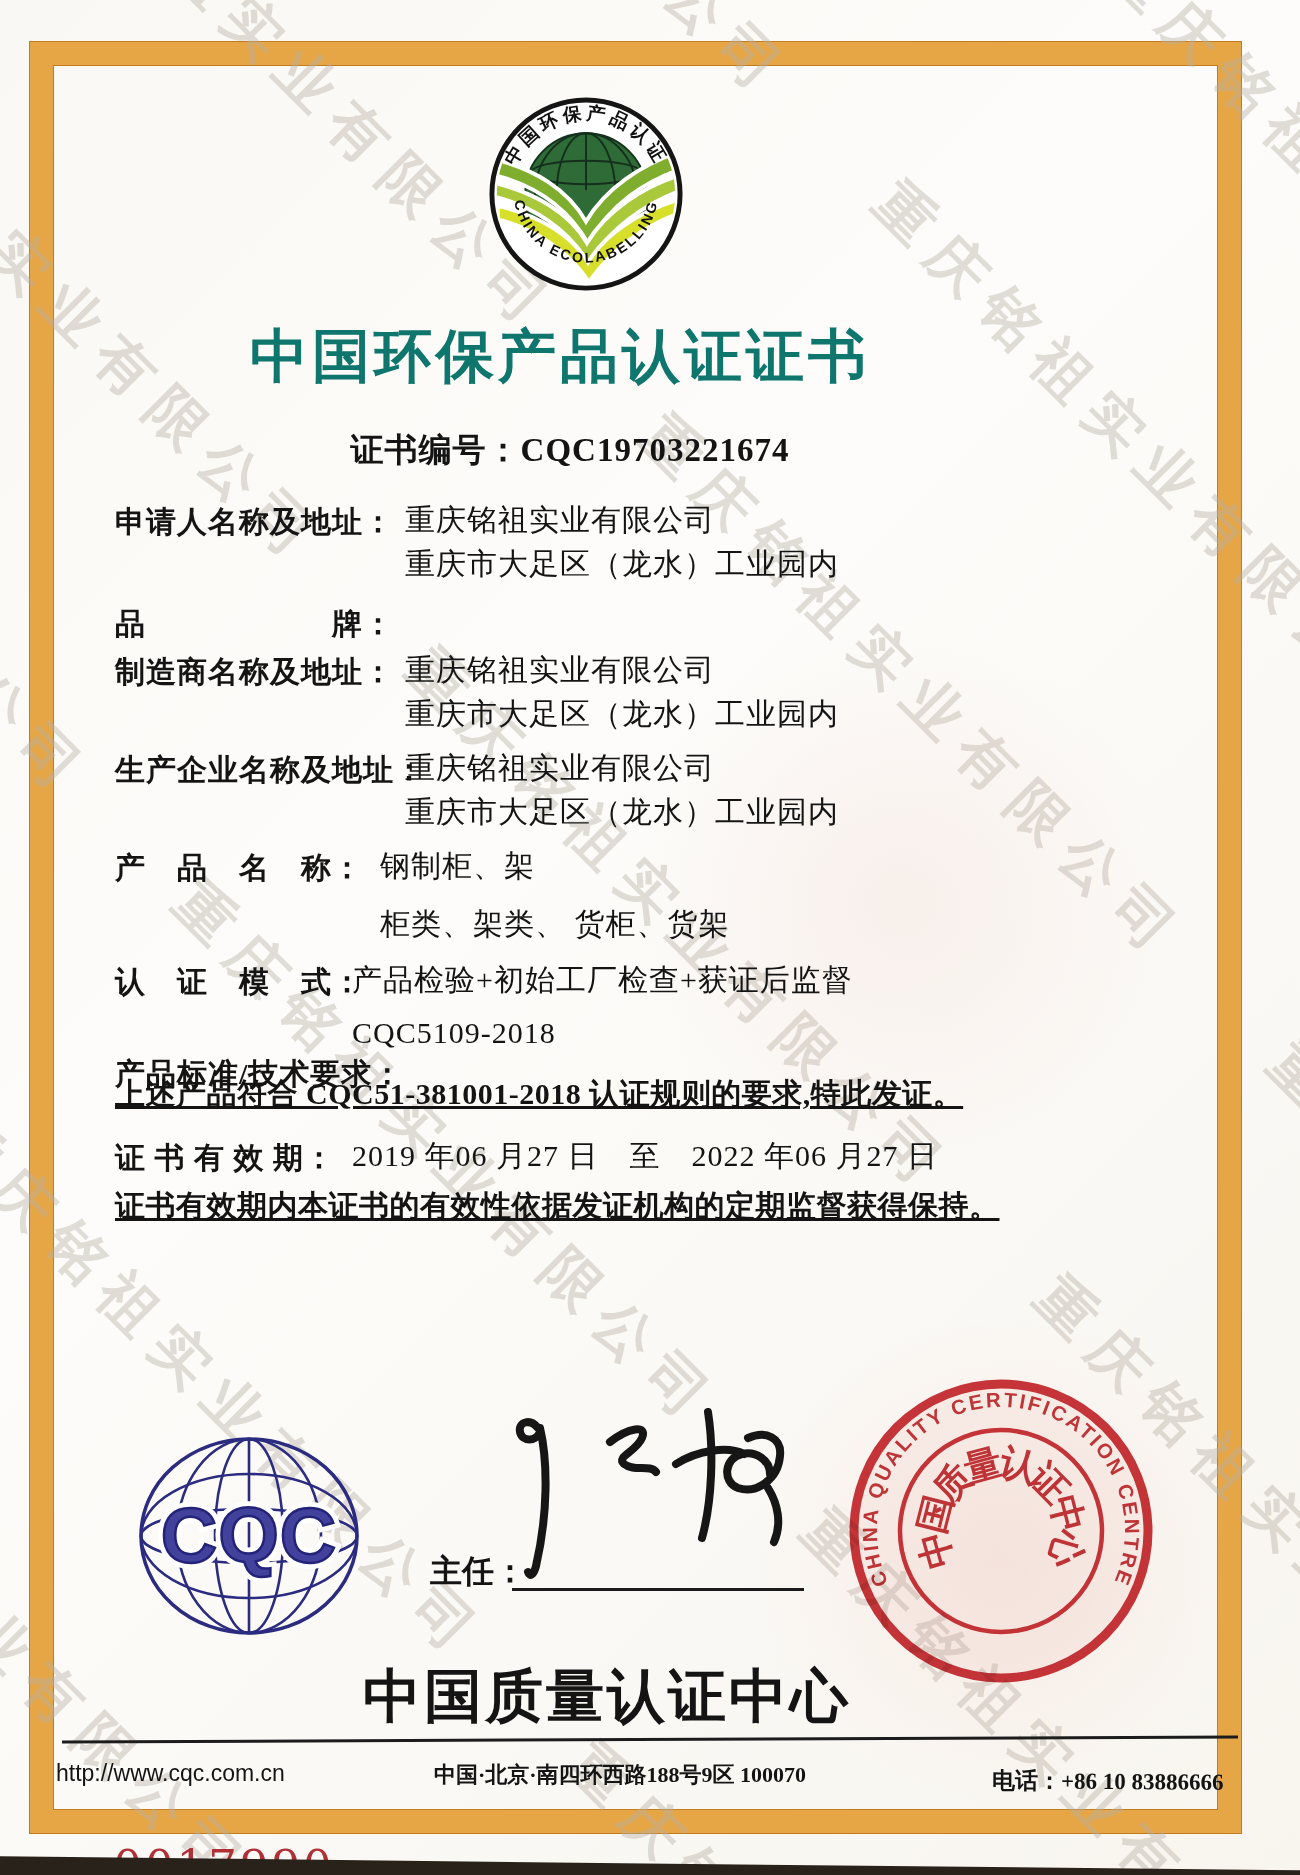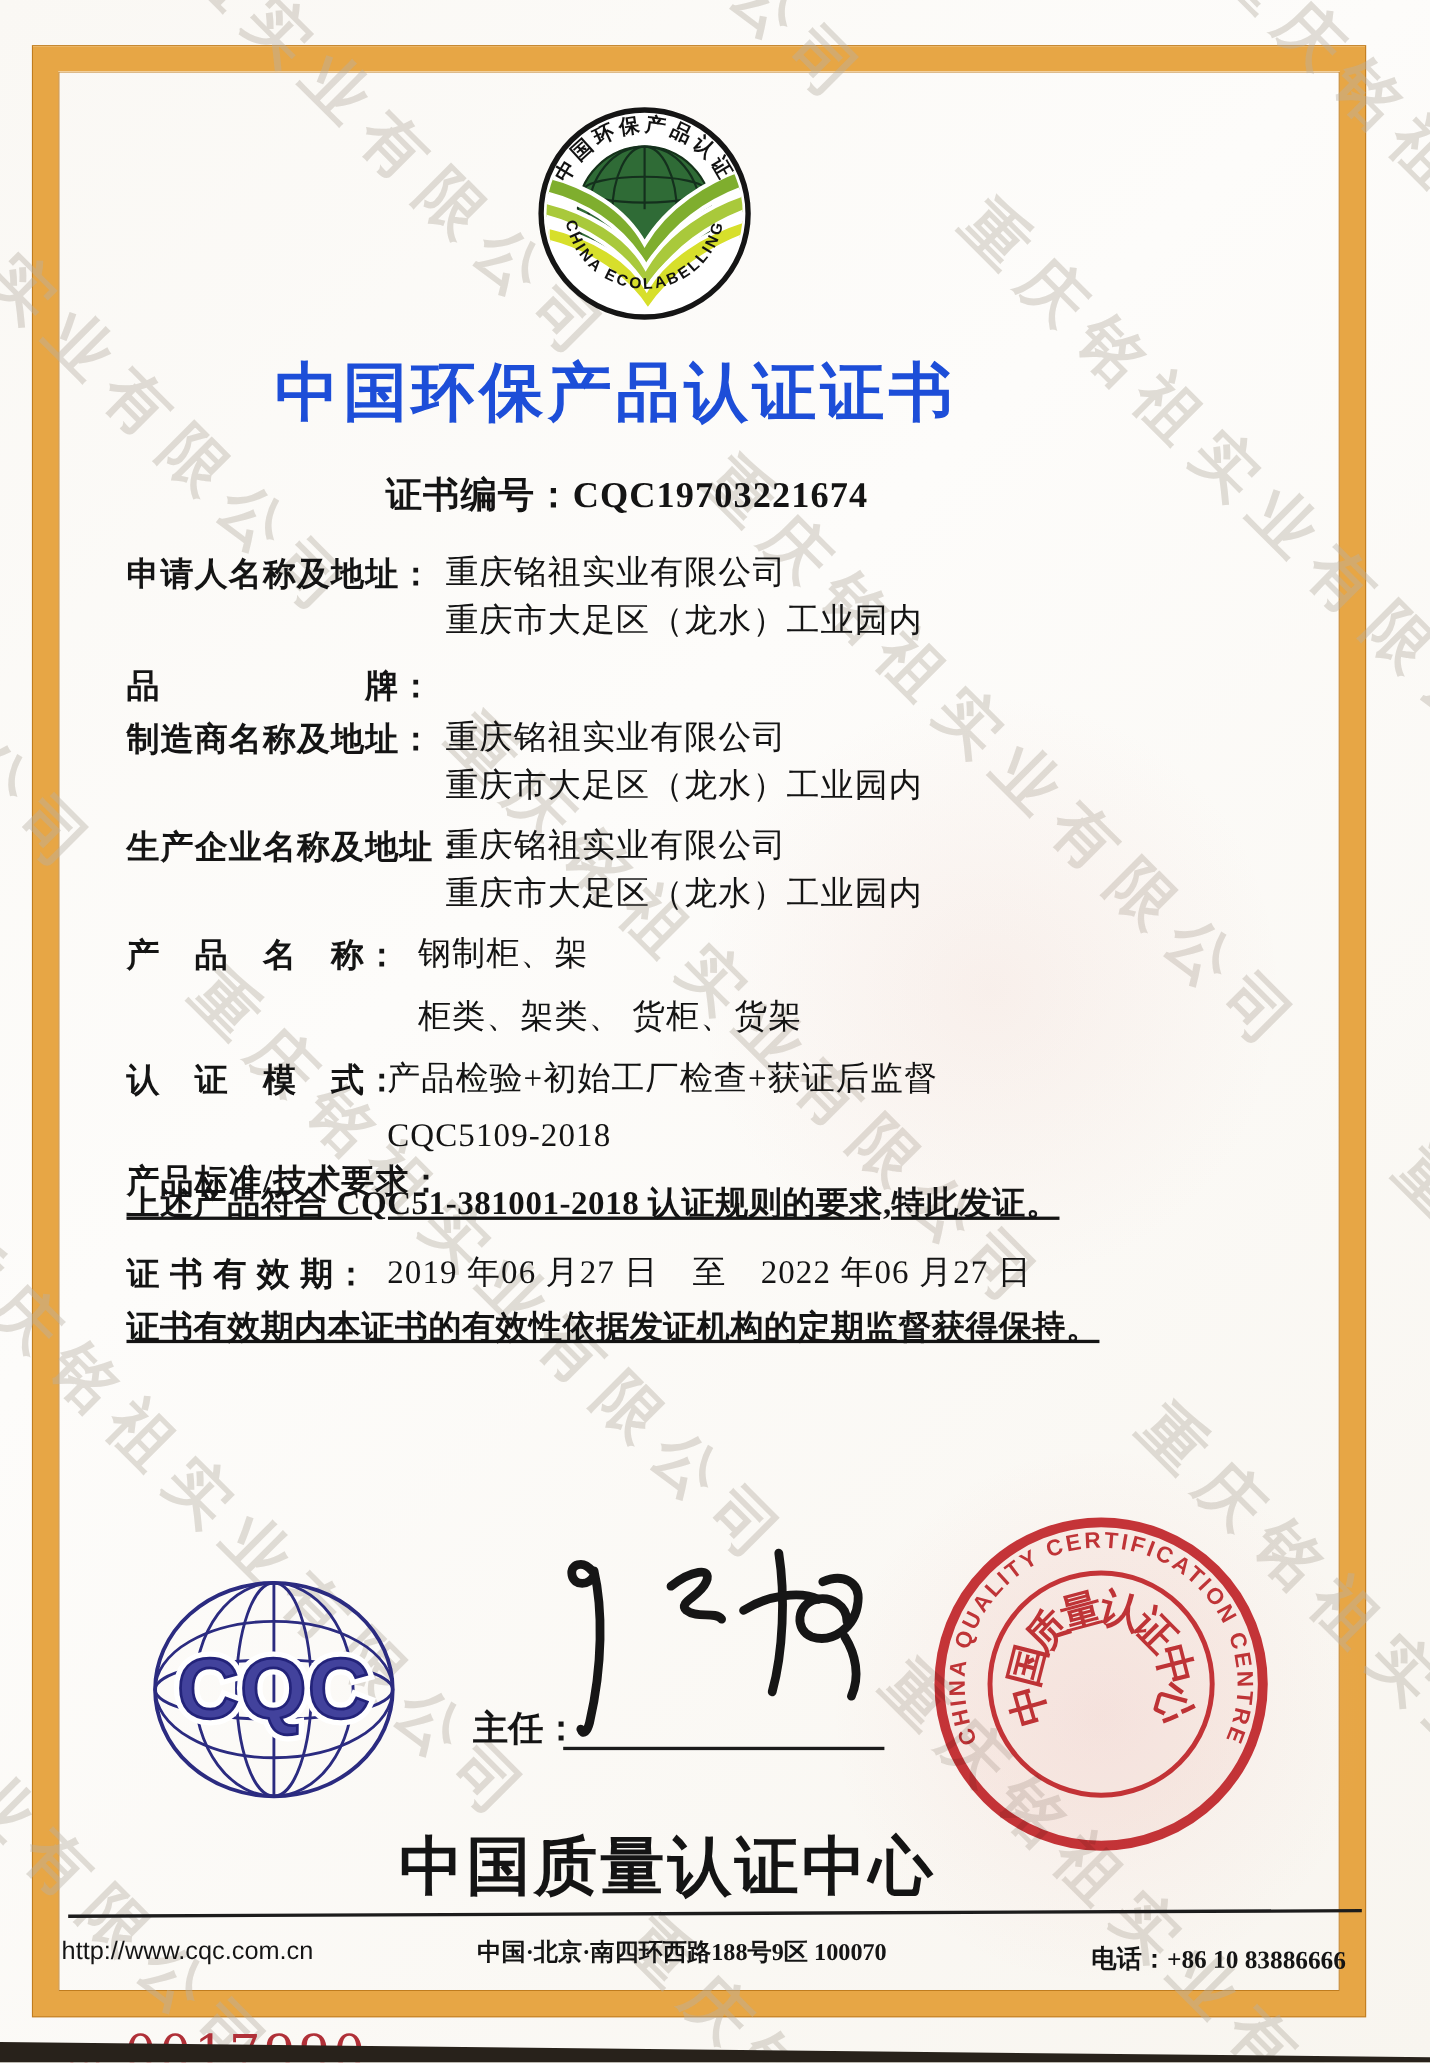--- a/index.html
+++ b/index.html
@@ -14,21 +14,21 @@
   #wm{position:absolute;left:-620px;top:-420px;width:2600px;height:2800px;
       transform:rotate(45deg);transform-origin:center;z-index:1;pointer-events:none;}
   .wm-row{white-space:nowrap;font-size:58px;letter-spacing:16px;font-weight:600;
       color:rgba(183,177,164,0.42);margin-bottom:252px;font-family:"Liberation Serif",serif;}
   
   .t{position:absolute;z-index:3;white-space:nowrap;}
   .lbl{font-weight:700;font-size:30px;letter-spacing:1px;}
   .val{font-weight:500;font-size:30px;letter-spacing:1px;}
   .center{text-align:center;}
   #title{left:0;top:318px;width:1120px;font-size:58px;font-weight:800;letter-spacing:4px;
-      font-family:"Liberation Sans",sans-serif;color:#1d4ed8;}
+      font-family:"Liberation Sans",sans-serif;color:#0f766e;}
   #certno{left:0;top:428px;width:1140px;font-size:33px;font-weight:700;letter-spacing:1px;}
   #statement,#validity-note{font-size:30px;font-weight:600;letter-spacing:0.5px;text-decoration:underline;}
   #issuer-title{left:0;top:1658px;width:1214px;font-size:58px;font-weight:800;letter-spacing:3px;
       font-family:"Liberation Sans",sans-serif;}
   #footer-rule{position:absolute;left:62px;top:1738px;width:1176px;height:3px;background:#1c1c1c;z-index:3;
       transform:rotate(-0.25deg);}
   #footer-web{left:56px;top:1760px;font-size:23px;font-weight:400;font-family:"Liberation Sans",sans-serif;}
   #footer-addr{left:0;top:1760px;width:1240px;font-size:22px;font-weight:600;}
   #footer-phone{left:992px;top:1766px;font-size:23px;font-weight:600;transform:rotate(0.4deg);}
   #serial{left:60px;top:1840px;color:#b03038;font-family:"DejaVu Serif",serif;z-index:5;}

